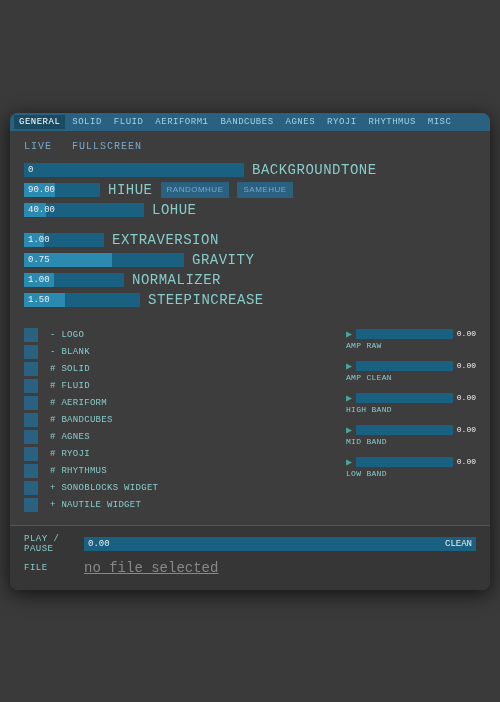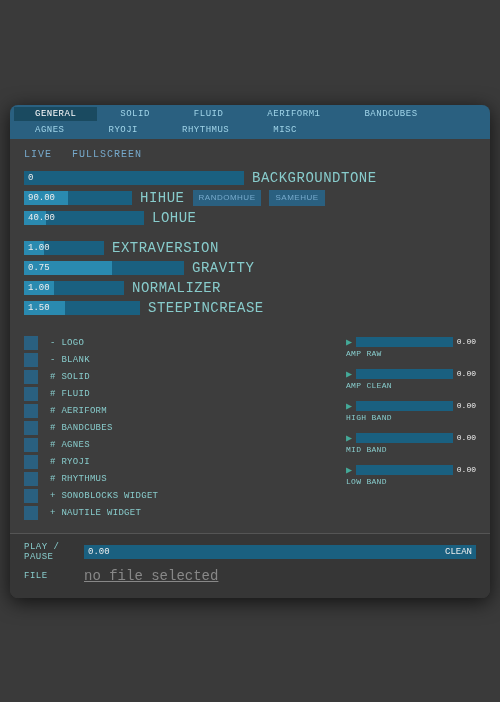--- a/index.html
+++ b/index.html
@@ -42,21 +42,21 @@
     .tab-bar {
       background: #2a6080;
       display: flex;
       flex-wrap: wrap;
       padding: 2px 4px;
       gap: 2px;
     }
     .tab {
       color: #a0d4e8;
       font-size: 9px;
-      padding: 2px 21px;
+      padding: 2px 5px;
       cursor: pointer;
       text-transform: uppercase;
       letter-spacing: 0.5px;
     }
     .tab.active {
       background: #1a4a60;
       color: #ffffff;
     }
     .content {
       background: #3d3d3d;
@@ -267,21 +267,21 @@
 
       <div class="slider-row">
         <div class="slider-track" style="width:220px;">
           <div class="slider-fill" style="width:0%;"></div>
           <span class="slider-value">0</span>
         </div>
         <span class="slider-label">BACKGROUNDTONE</span>
       </div>
 
       <div class="slider-row">
-        <div class="slider-track" style="width:108px;">
+        <div class="slider-track" style="width:76px;">
           <div class="slider-fill" style="width:41%;"></div>
           <span class="slider-value">90.00</span>
         </div>
         <span class="slider-label">HIHUE</span>
         <button class="btn-small">RANDOMHUE</button>
         <button class="btn-small">SAMEHUE</button>
       </div>
 
       <div class="slider-row">
         <div class="slider-track" style="width:120px;">

